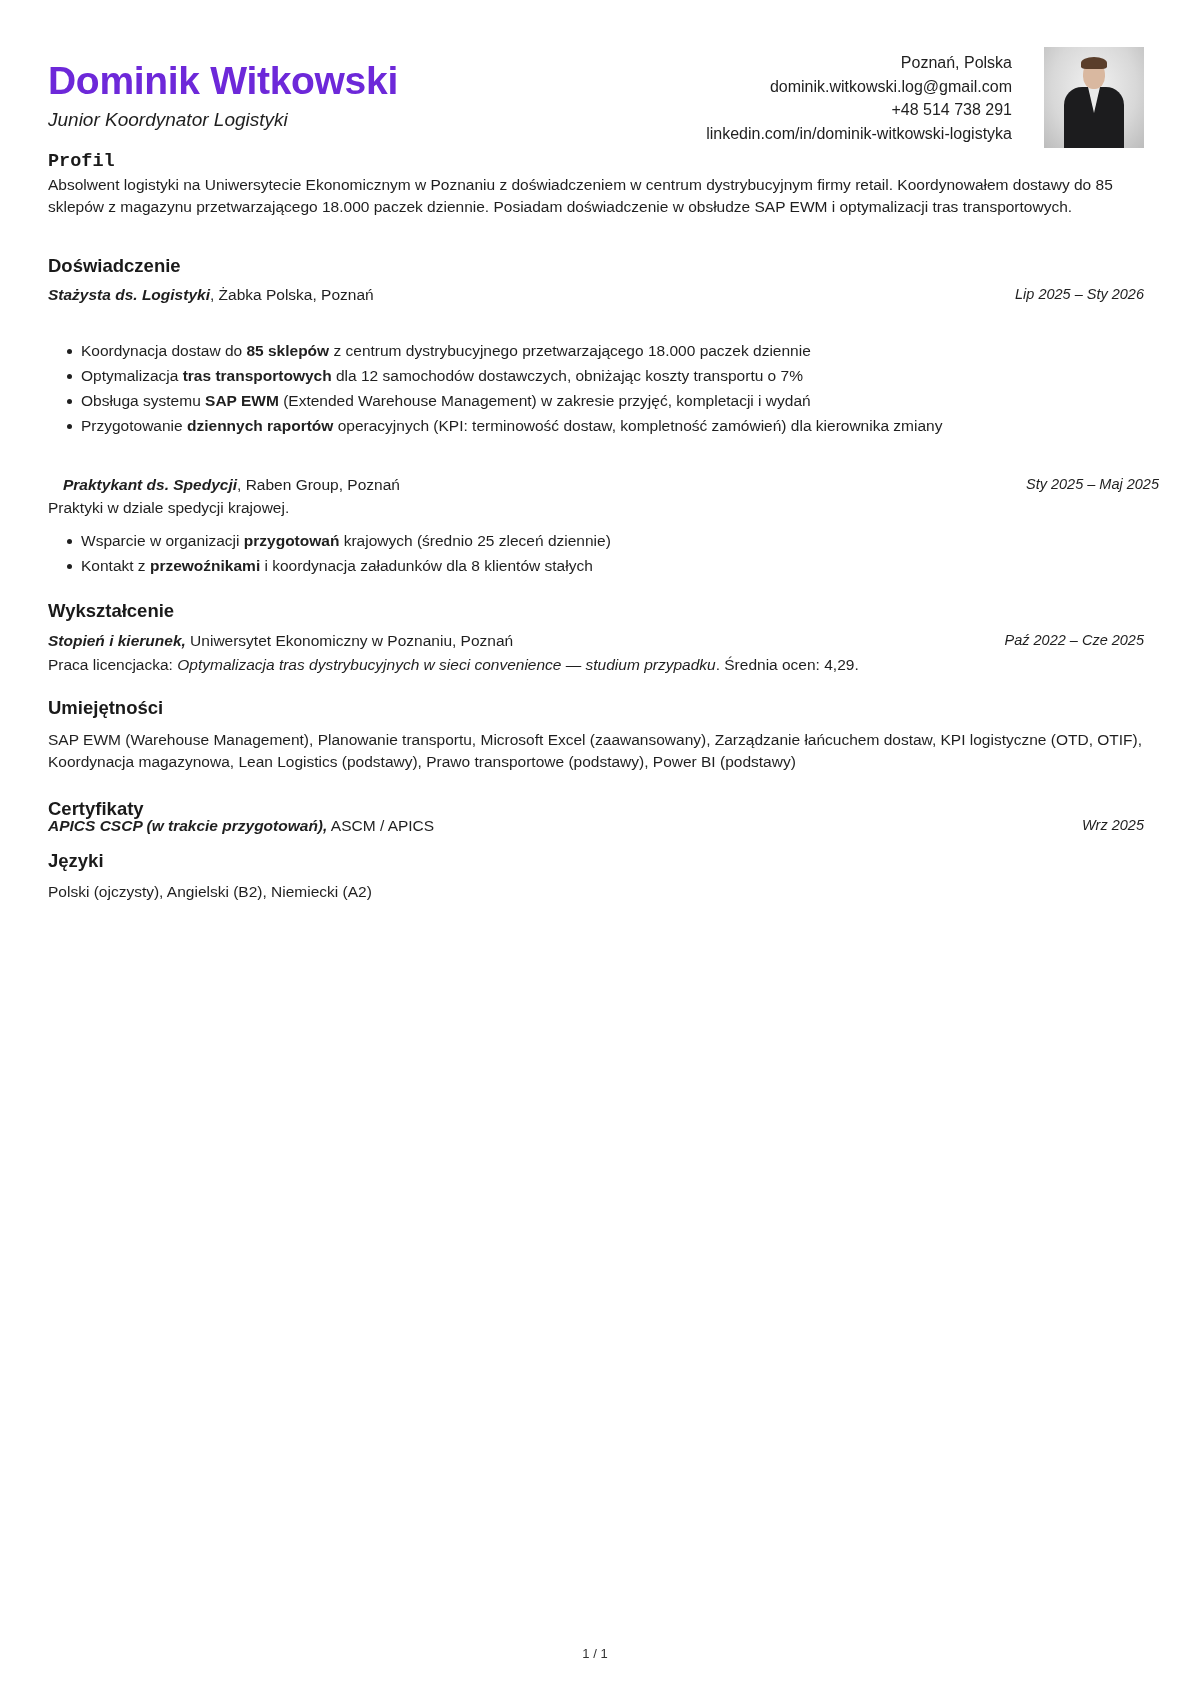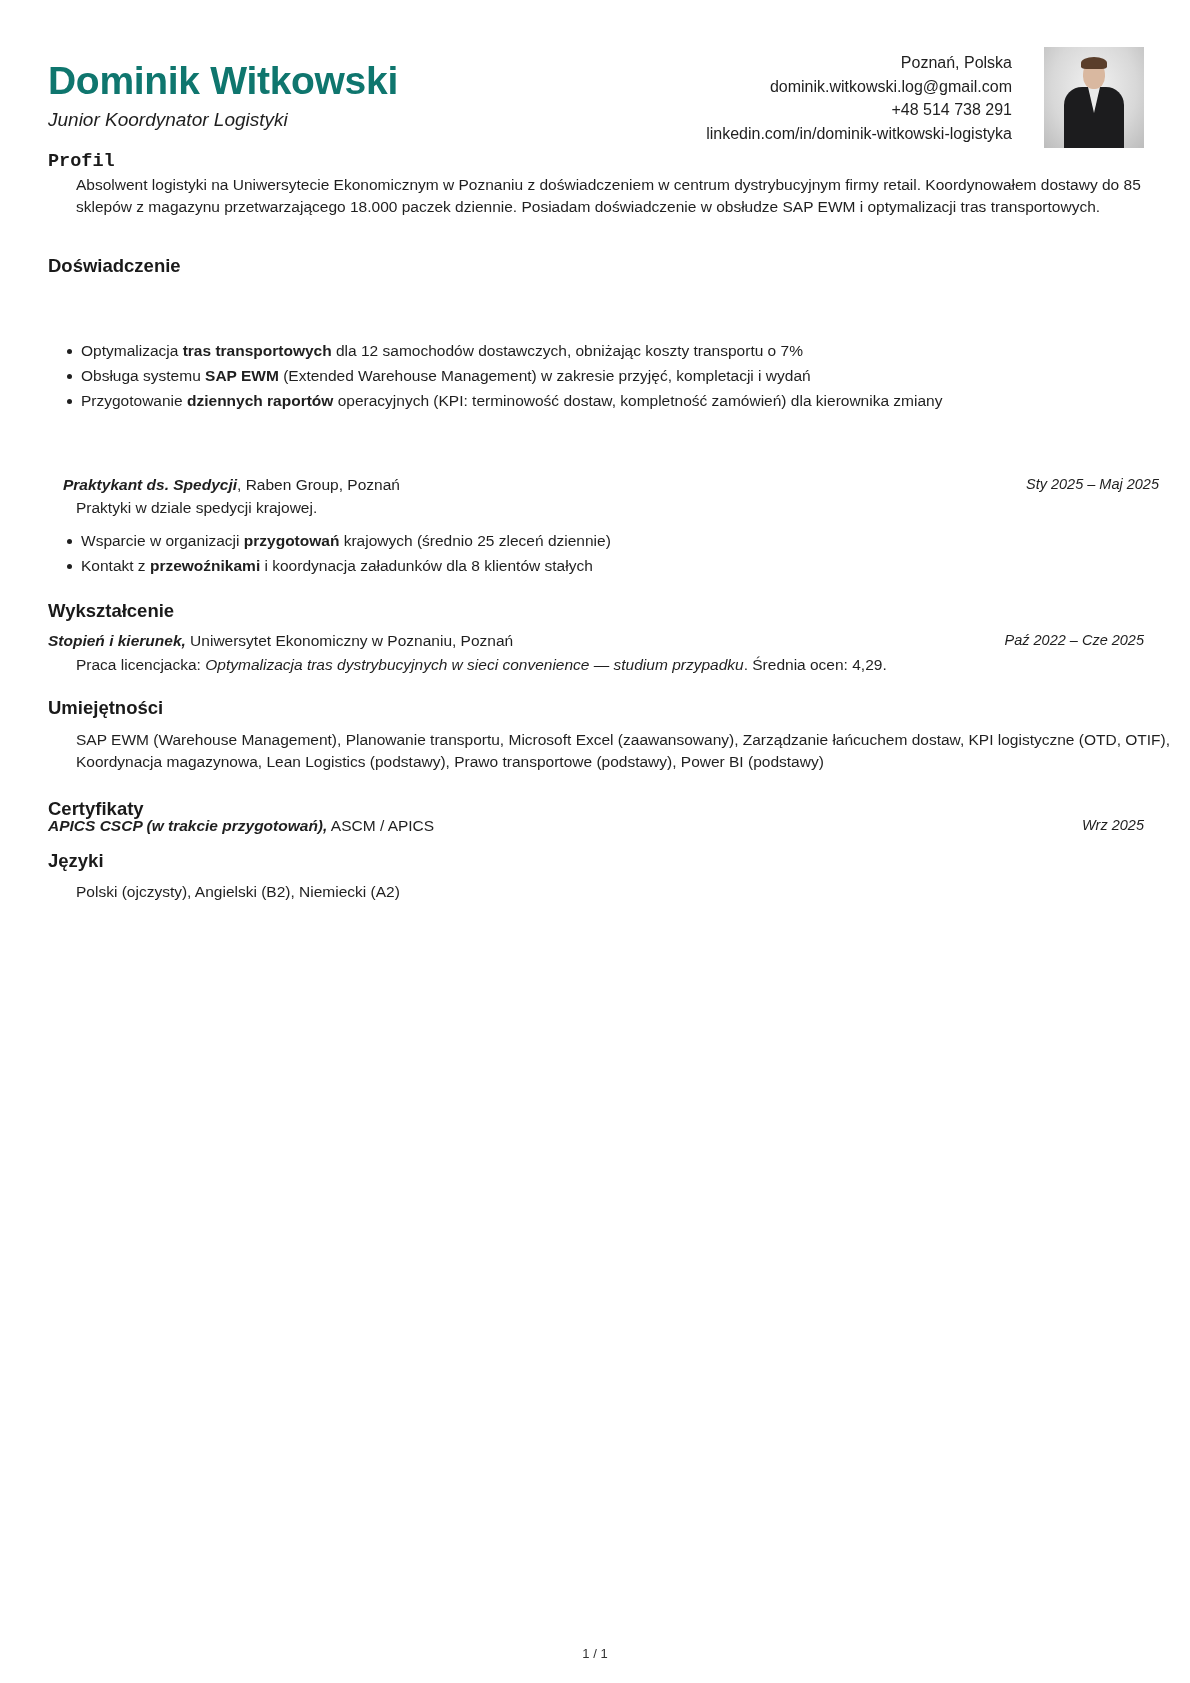--- a/index.html
+++ b/index.html
@@ -1,36 +1,36 @@
 <!DOCTYPE html>
 <html><head>
 <meta charset="utf-8">
 <style>
   * { box-sizing: border-box; margin: 0; padding: 0; }
   html, body { width: 1190px; height: 1683px; background: #ffffff; }
   body { font-family: "Liberation Sans", "DejaVu Sans", sans-serif; color: #1f1f1f; position: relative; font-size: 15.5px; }
   .page { position: absolute; left: 48px; top: 0; width: 1096px; height: 1683px; }
 
   .header { position: absolute; left: 0; top: 47px; width: 1096px; height: 102px; }
-  .name { position: absolute; left: 0; top: 12px; font-size: 39px; font-weight: 700; letter-spacing: -0.3px; color: #0f766e; line-height: 44px; }
+  .name { position: absolute; left: 0; top: 12px; font-size: 39px; font-weight: 700; letter-spacing: -0.3px; color: #6d28d9; line-height: 44px; }
   .name-wrap { position: relative; display: inline-block; padding-right: 18px; }
   .name-wrap::after { content: ""; position: absolute; left: 0; right: 0; bottom: 3px; height: 10px; background: #c9dcee; z-index: -1; }
   .title { position: absolute; left: 0; top: 62px; font-size: 19px; font-style: italic; color: #1f1f1f; }
   .contact { position: absolute; right: 132px; top: 4px; text-align: right; font-size: 16px; line-height: 23.5px; color: #1f1f1f; }
   .photo { position: absolute; right: 0; top: 0; width: 100px; height: 101px; background: radial-gradient(ellipse at 50% 40%, #f2f2f2 0%, #d8d8d8 60%, #bcbcbc 100%); overflow: hidden; }
   .photo .head { position: absolute; left: 39px; top: 14px; width: 22px; height: 28px; border-radius: 50% 50% 45% 45%; background: #d9b8a0; }
   .photo .hair { position: absolute; left: 37px; top: 10px; width: 26px; height: 12px; border-radius: 50% 50% 20% 20%; background: #5a3e2b; }
   .photo .body { position: absolute; left: 20px; top: 40px; width: 60px; height: 65px; border-radius: 18px 18px 0 0; background: #1c1c1e; }
   .photo .shirt { position: absolute; left: 44px; top: 40px; width: 12px; height: 26px; background: #eaeaea; clip-path: polygon(0 0, 100% 0, 50% 100%); }
 
   .section-h { position: absolute; left: 0; font-size: 18.5px; font-weight: 700; color: #1a1a1a; }
   .section-h span { position: relative; display: inline-block; padding-right: 6px; }
   .section-h span::after { content: ""; position: absolute; left: 0; right: 0; bottom: 1px; height: 6px; background: #c9dcee; z-index: -1; }
 
-  .para { position: absolute; left: 0; width: 1096px; font-size: 15.5px; line-height: 21.5px; color: #1f1f1f; margin-left: 28px; }
+  .para { position: absolute; left: 0; width: 1096px; font-size: 15.5px; line-height: 21.5px; color: #1f1f1f; }
 
   .row { position: absolute; left: 0; width: 1096px; font-size: 15.5px; line-height: 21px; }
   .row .left b { font-weight: 700; font-style: italic; }
   .row .right { position: absolute; right: 0; top: 0; font-style: italic; font-size: 14.5px; color: #1f1f1f; }
 
   ul.bullets { position: absolute; left: 0; width: 1096px; list-style: none; font-size: 15.5px; line-height: 25px; }
   ul.bullets li { position: relative; padding-left: 33px; }
   ul.bullets li::before { content: ""; position: absolute; left: 19px; top: 11px; width: 5px; height: 5px; border-radius: 50%; background: #1f1f1f; }
   ul.bullets b { font-weight: 700; }
 
@@ -56,21 +56,26 @@
       <div class="head"></div>
       <div class="hair"></div>
     </div>
   </div>
 
   <div class="section-h" style="top:151px;font-family:Liberation Mono, monospace;"><span>Profil</span></div>
   <div class="para" style="top:174px;">Absolwent logistyki na Uniwersytecie Ekonomicznym w Poznaniu z doświadczeniem w centrum dystrybucyjnym firmy retail. Koordynowałem dostawy do 85 sklepów z magazynu przetwarzającego 18.000 paczek dziennie. Posiadam doświadczenie w obsłudze SAP EWM i optymalizacji tras transportowych.</div>
 
   <div class="section-h" style="top:255px;"><span>Doświadczenie</span></div>
 
+  <div class="row" style="top:284px;">
+    <span class="left"><b>Stażysta ds. Logistyki</b><span>, Żabka Polska, Poznań</span></span>
+    <span class="right">Lip 2025 – Sty 2026</span>
+  </div>
   <ul class="bullets" style="top:338px;">
+    <li><span>Koordynacja dostaw do </span><b>85 sklepów</b><span> z centrum dystrybucyjnego przetwarzającego 18.000 paczek dziennie</span></li>
     <li><span>Optymalizacja </span><b>tras transportowych</b><span> dla 12 samochodów dostawczych, obniżając koszty transportu o 7%</span></li>
     <li><span>Obsługa systemu </span><b>SAP EWM</b><span> (Extended Warehouse Management) w zakresie przyjęć, kompletacji i wydań</span></li>
     <li><span>Przygotowanie </span><b>dziennych raportów</b><span> operacyjnych (KPI: terminowość dostaw, kompletność zamówień) dla kierownika zmiany</span></li>
   </ul>
 
   <div class="row" style="top:474px;margin-left:15px;">
     <span class="left"><b>Praktykant ds. Spedycji</b><span>, Raben Group, Poznań</span></span>
     <span class="right">Sty 2025 – Maj 2025</span>
   </div>
   <div class="para" style="top:497px;">Praktyki w dziale spedycji krajowej.</div>

